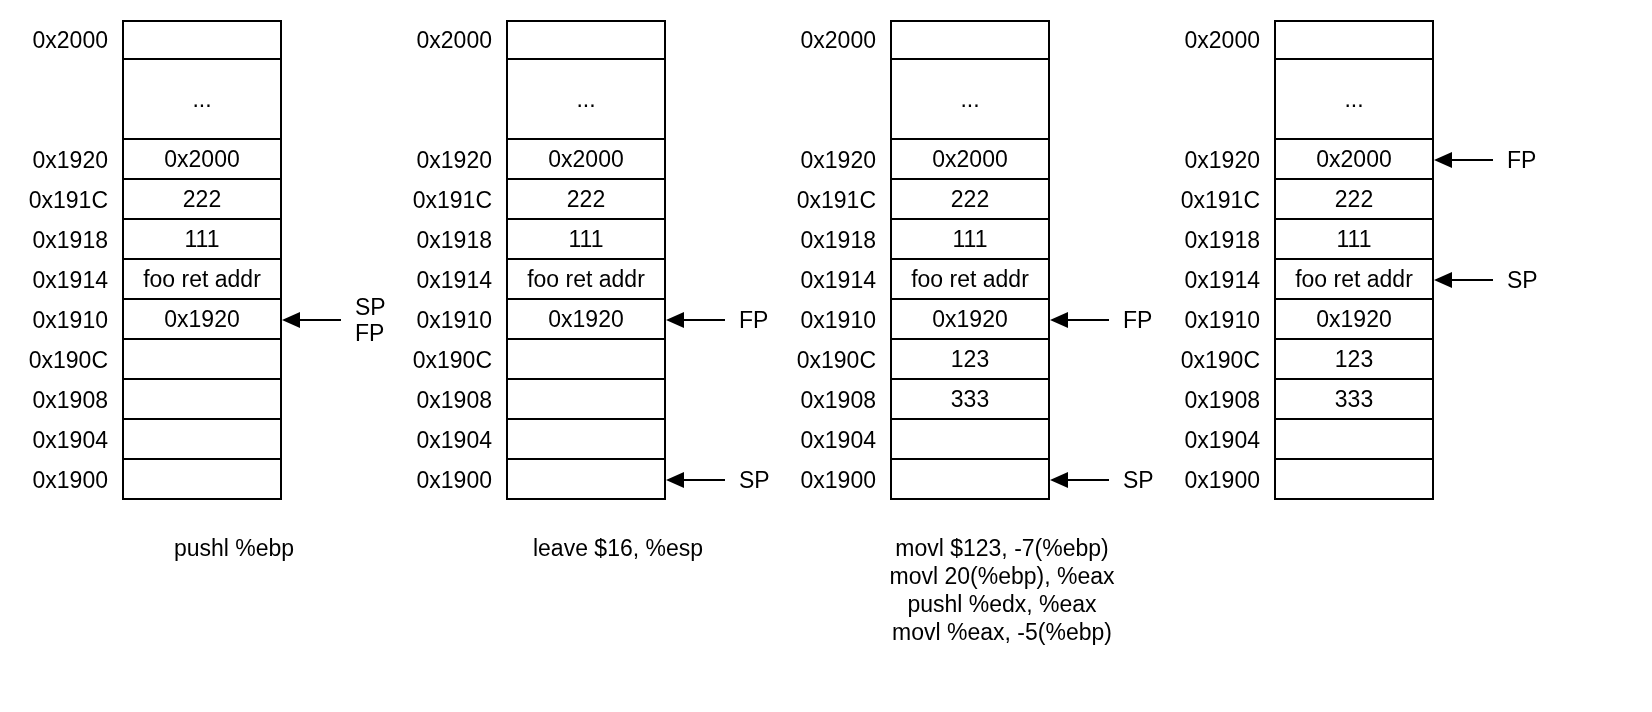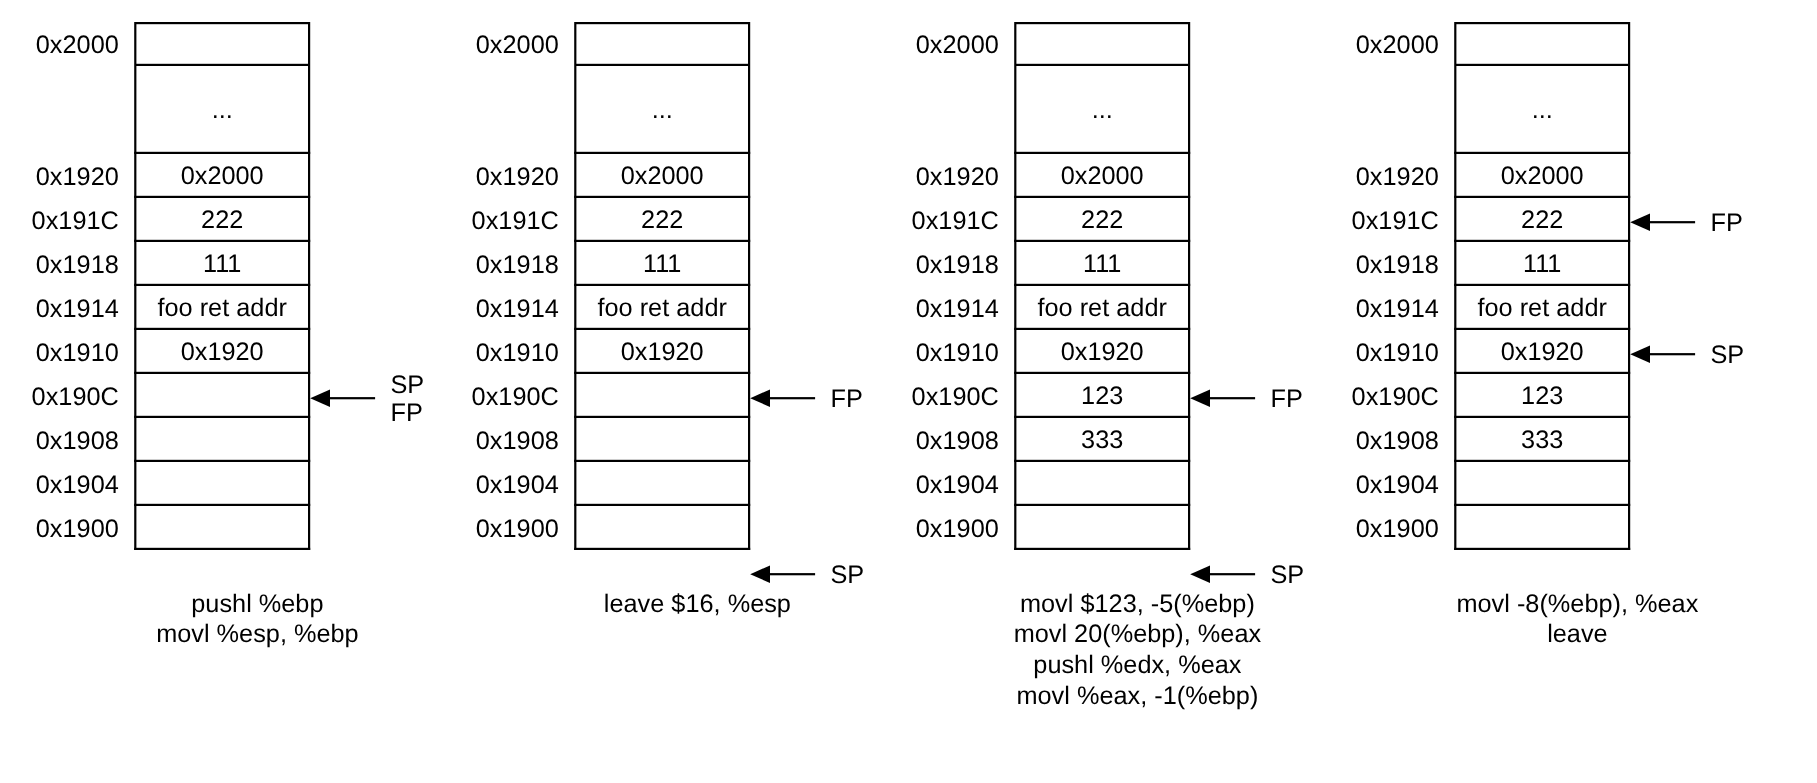--- a/index.html
+++ b/index.html
@@ -9,21 +9,21 @@
     font-family: "Liberation Sans", sans-serif;
     color: #000000;
   }
   body {
     width: 1652px;
     height: 712px;
     overflow: hidden;
   }
   .diagram {
     display: flex;
-    gap: 16px;
+    gap: 0;
     padding: 20px 0 0 26px;
     box-sizing: border-box;
   }
   .panel { flex: 0 0 auto; }
   .stack { display: block; }
   .row { display: flex; height: 40px; }
   .row.tall { height: 80px; }
   .addr {
     width: 96px;
     box-sizing: border-box;
@@ -51,21 +51,20 @@
     width: 128px;
     position: relative;
   }
   .pointer {
     position: absolute;
     left: 0;
     top: 50%;
     transform: translateY(-50%);
     display: flex;
     align-items: center;
-    margin-top: 42px;
   }
   .ahead {
     width: 0; height: 0;
     border-top: 8px solid transparent;
     border-bottom: 8px solid transparent;
     border-right: 18px solid #000;
     flex: 0 0 auto;
   }
   .aline {
     width: 41px;
@@ -158,21 +157,20 @@
           <div class="arrowcol"></div>
         </div>
         <div class="row">
           <div class="addr">0x1900</div>
           <div class="cell"></div>
           <div class="arrowcol"></div>
         </div>
       </div>
       <div class="caption">
         <div class="capline">pushl %ebp</div>
-        <div class="capline">movl %esp, %ebp</div>
       </div>
     </div>
     <div class="panel">
       <div class="stack">
         <div class="row">
           <div class="addr">0x2000</div>
           <div class="cell"></div>
           <div class="arrowcol"></div>
         </div>
         <div class="row tall">
@@ -314,24 +312,24 @@
               <div class="ahead"></div>
               <div class="aline"></div>
               <div class="plabels">
                 <div class="plabel">SP</div>
               </div>
             </div>
           </div>
         </div>
       </div>
       <div class="caption">
-        <div class="capline">movl $123, -5(%ebp)</div>
+        <div class="capline">movl $123, -7(%ebp)</div>
         <div class="capline">movl 20(%ebp), %eax</div>
         <div class="capline">pushl %edx, %eax</div>
-        <div class="capline">movl %eax, -1(%ebp)</div>
+        <div class="capline">movl %eax, -5(%ebp)</div>
       </div>
     </div>
     <div class="panel">
       <div class="stack">
         <div class="row">
           <div class="addr">0x2000</div>
           <div class="cell"></div>
           <div class="arrowcol"></div>
         </div>
         <div class="row tall">
@@ -393,19 +391,15 @@
         <div class="row">
           <div class="addr">0x1904</div>
           <div class="cell"></div>
           <div class="arrowcol"></div>
         </div>
         <div class="row">
           <div class="addr">0x1900</div>
           <div class="cell"></div>
           <div class="arrowcol"></div>
         </div>
-      </div>
-      <div class="caption">
-        <div class="capline">movl -8(%ebp), %eax</div>
-        <div class="capline">leave</div>
       </div>
     </div>
   </div>
 
 </body></html>

